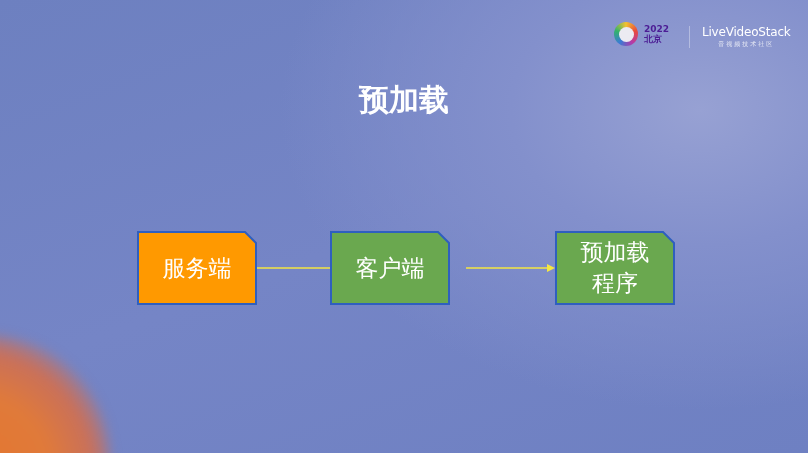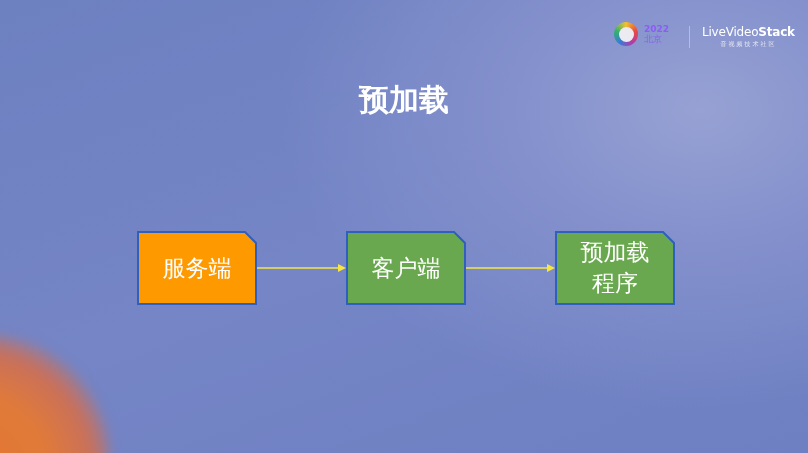--- a/index.html
+++ b/index.html
@@ -15,41 +15,41 @@
     background: radial-gradient(circle at 45% 55%, #e4762e 0%, #e07a3a 40%, #c9705a 62%, rgba(130,110,170,0) 78%);
     filter: blur(6px);
   }
   .logo { position: absolute; left: 614px; top: 22px; display: flex; align-items: center; }
   .ring {
     width: 24px; height: 24px; border-radius: 50%;
     background: conic-gradient(#f2c230, #e94b3c, #b53aa8, #3a7bd5, #34b36a, #f2c230);
     display: flex; align-items: center; justify-content: center;
   }
   .ring-inner { width: 15px; height: 15px; border-radius: 50%; background: #ecebf2; }
-  .year { margin-left: 6px; color: #8b5cf6; line-height: 10px; }
+  .year { margin-left: 6px; color: #4c1d95; line-height: 10px; }
   .year .y { font-size: 9px; font-weight: bold; }
-  .year .c { font-size: 9px; }
+  .year .c { font-size: 9px; font-weight: bold; }
   .sep { position: absolute; left: 689px; top: 26px; width: 1px; height: 22px; background: rgba(255,255,255,0.35); }
   .brand { position: absolute; left: 702px; top: 25px; color: #fff; }
   .brand .name { font-size: 12px; letter-spacing: -0.2px; }
-  .brand .name b { font-weight: bold; }
+  .brand .name b { font-weight: normal; }
   .brand .sub { font-size: 6px; color: rgba(255,255,255,0.8); margin-top: 1px; letter-spacing: 2px; text-align: center; }
   .title {
     position: absolute; left: 0; width: 808px; top: 80px; text-align: center;
     color: #fff; font-size: 30px; font-weight: bold;
   }
   .node {
     position: absolute; top: 231px; width: 120px; height: 74px; box-sizing: border-box;
     color: #fff; font-size: 23px; text-align: center;
     display: flex; align-items: center; justify-content: center; line-height: 31px;
   }
   .node svg { position: absolute; left: 0; top: 0; }
   .node span { position: relative; }
   .n1 { left: 137px; border-radius: 26px; }
-  .n2 { left: 346px; }
+  .n2 { left: 330px; }
   .n3 { left: 555px; }
   .arrow { position: absolute; top: 263px; }
 </style>
 </head>
 <body>
 
 <div class="blob"></div>
 
 <div class="logo">
   <div class="ring">

